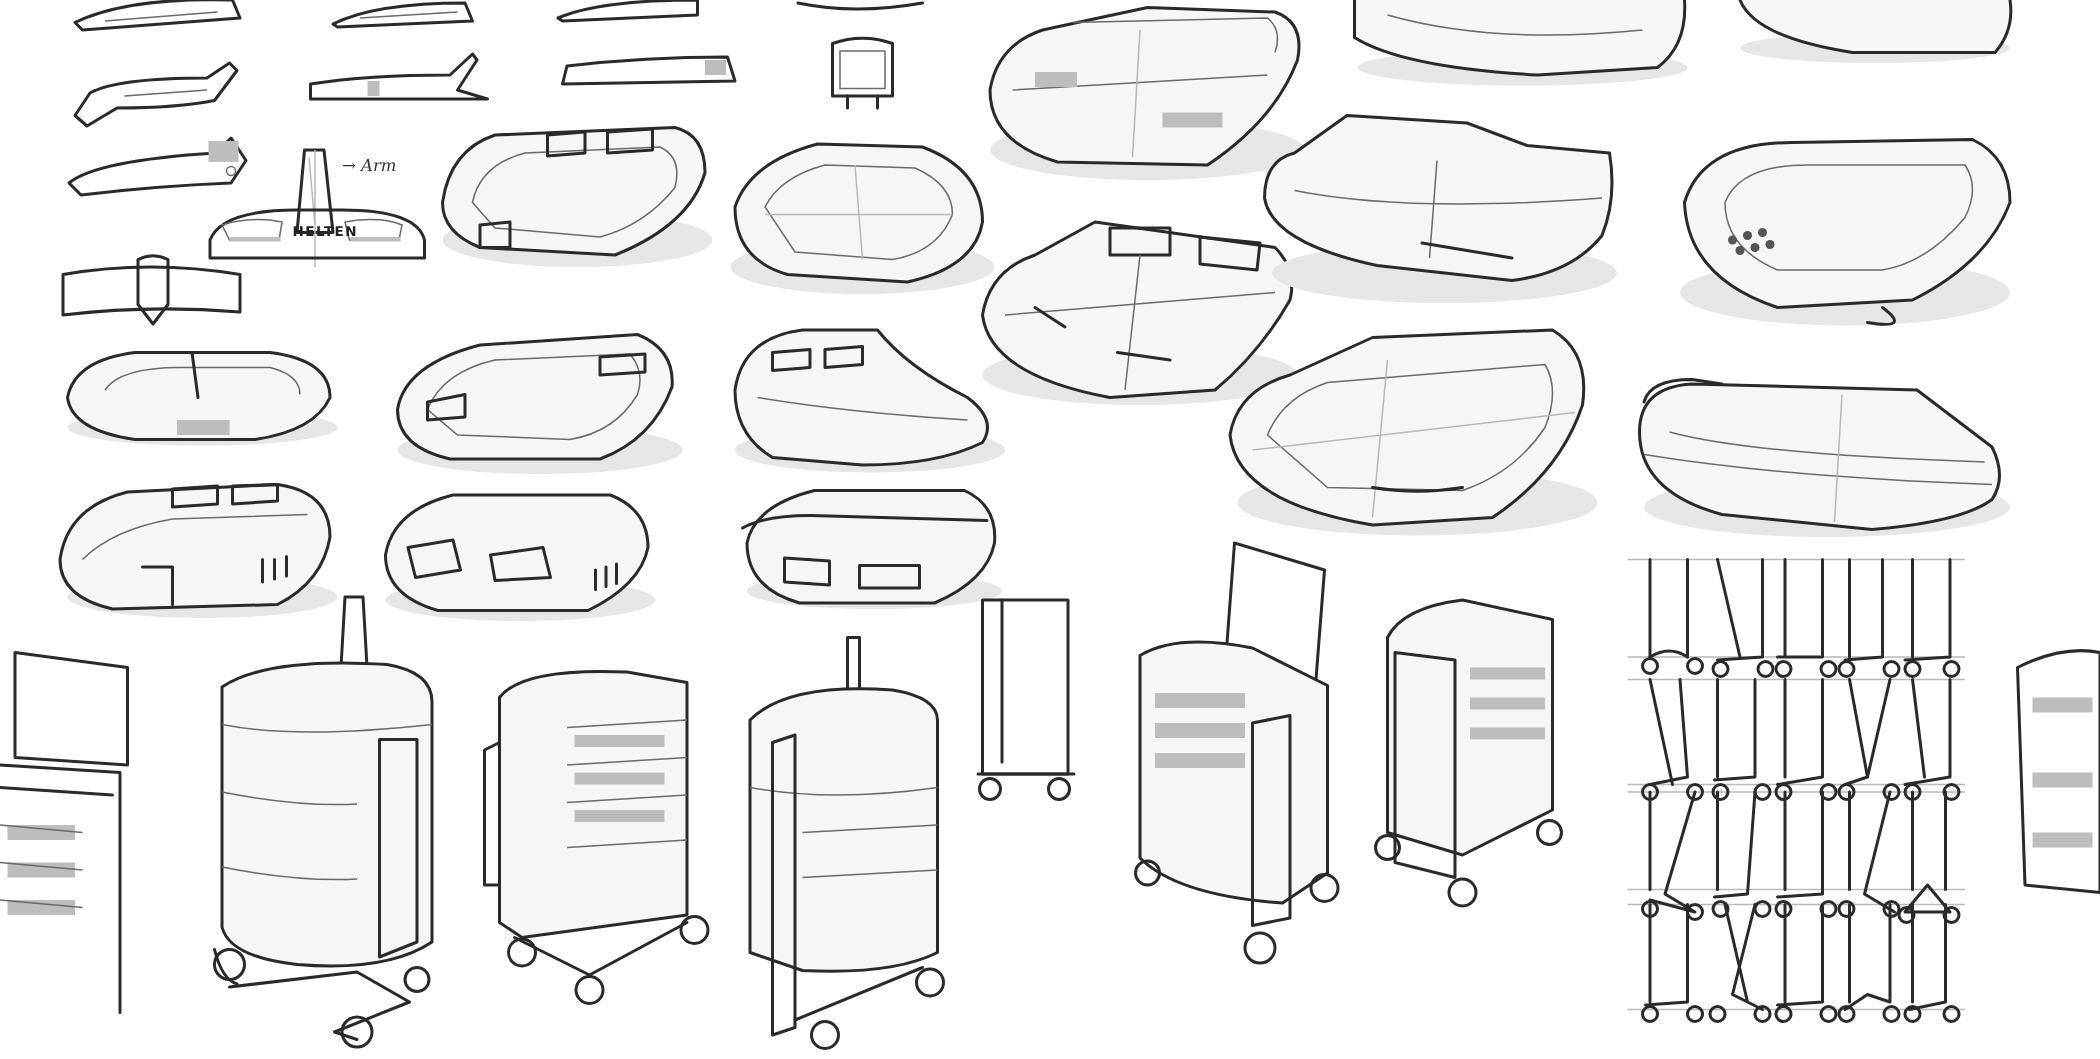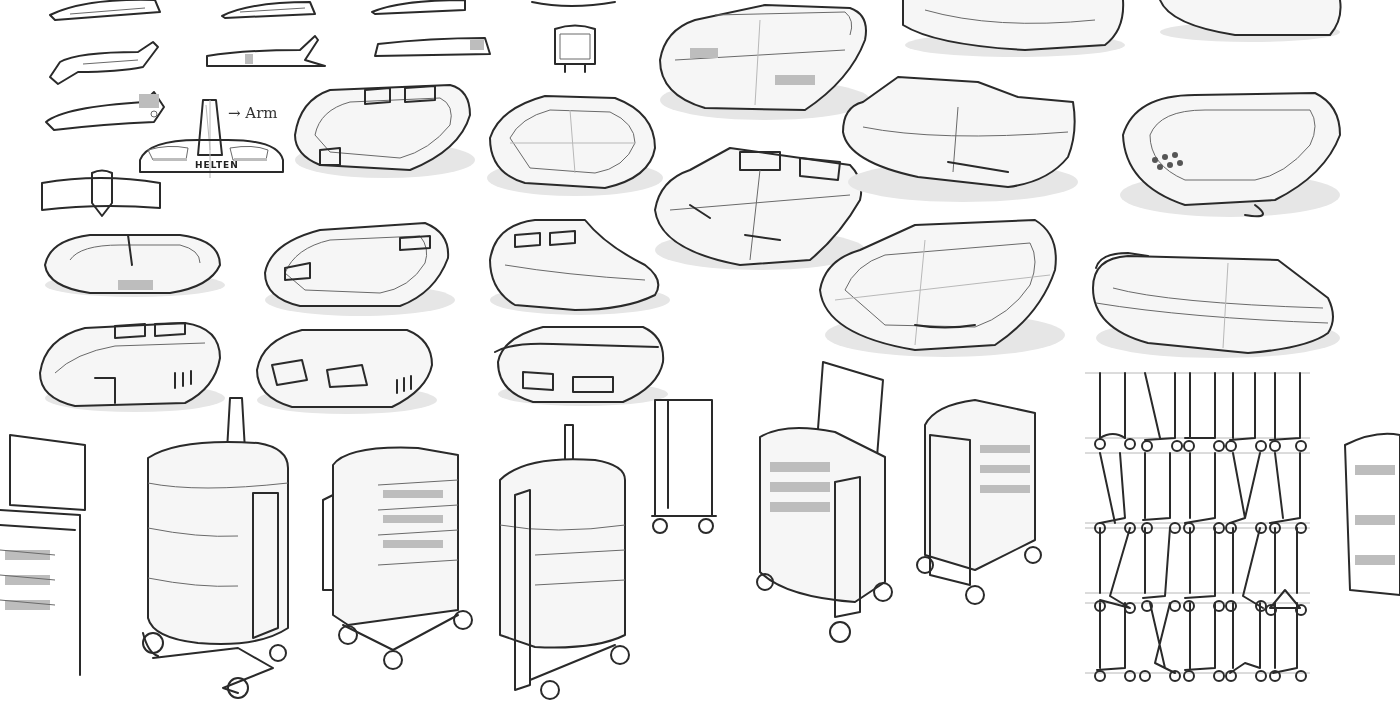--- a/index.html
+++ b/index.html
@@ -6,21 +6,21 @@
   body{width:1400px;height:706px;overflow:hidden;position:relative;font-family:"DejaVu Sans",sans-serif;}
   #sheet{position:absolute;left:0;top:0;width:1400px;height:706px;}
   .sk{position:absolute;}
   .sk svg{display:block;overflow:visible;}
   .ink{fill:none;stroke:#2a2a2a;stroke-width:2;stroke-linejoin:round;stroke-linecap:round;}
   .thin{fill:none;stroke:#6a6a6a;stroke-width:1;}
   .faint{fill:none;stroke:#b8b8b8;stroke-width:1;}
   .fill{fill:#f6f6f6;}
   .shadow{fill:#e6e6e6;}
   .hatch{fill:#bdbdbd;}
-  .note{position:absolute;font-family:"DejaVu Serif",serif;color:#333;font-size:15px;}
+  .note{position:absolute;font-family:"DejaVu Serif",serif;font-style:italic;color:#333;font-size:11px;}
   .label{position:absolute;font-family:"DejaVu Sans",sans-serif;font-weight:bold;color:#222;font-size:9px;letter-spacing:1px;}
 </style>
 </head>
 <body>
 
 <div id="sheet">
 
   <div class="sk" style="left:45px;top:0;">
     <svg width="120" height="22">
         <path class="ink" d="M5 15 Q40 -2 110 0 L115 12 L10 20 Z"></path>
@@ -83,21 +83,21 @@
       <path class="ink" d="M65 0 L78 0 L84 55 L60 55 Z"></path>
       <path class="faint" d="M68 5 L72 50 M72 0 L72 78"></path>
       <path class="ink" d="M2 60 Q10 40 60 40 L90 40 Q140 40 145 60 L145 72 L2 72 Z"></path>
       <path class="thin" d="M10 50 Q30 44 50 48 L48 60 L15 60 Z"></path>
       <path class="thin" d="M92 48 Q115 44 130 50 L128 60 L95 60 Z"></path>
       <rect class="hatch" x="15" y="58" width="34" height="3"></rect>
       <rect class="hatch" x="96" y="58" width="33" height="3"></rect>
     </svg>
   </div>
   <div class="note" style="left:228px;top:104px;">→ Arm</div>
-  <div class="label" style="left:195px;top:160px;">HELTEN</div>
+  <div class="label" style="left:195px;top:150px;">HELTEN</div>
 
   <div class="sk" style="left:40px;top:168px;">
     <svg width="125" height="55">
       <path class="ink" d="M2 15 Q60 5 120 15 L120 40 Q60 35 2 42 Z"></path>
       <path class="ink" d="M52 5 Q62 0 72 5 L72 35 L62 48 L52 35 Z"></path>
     </svg>
   </div>
 
   <div class="sk" style="left:290px;top:80px;">
     <svg width="185" height="100">

